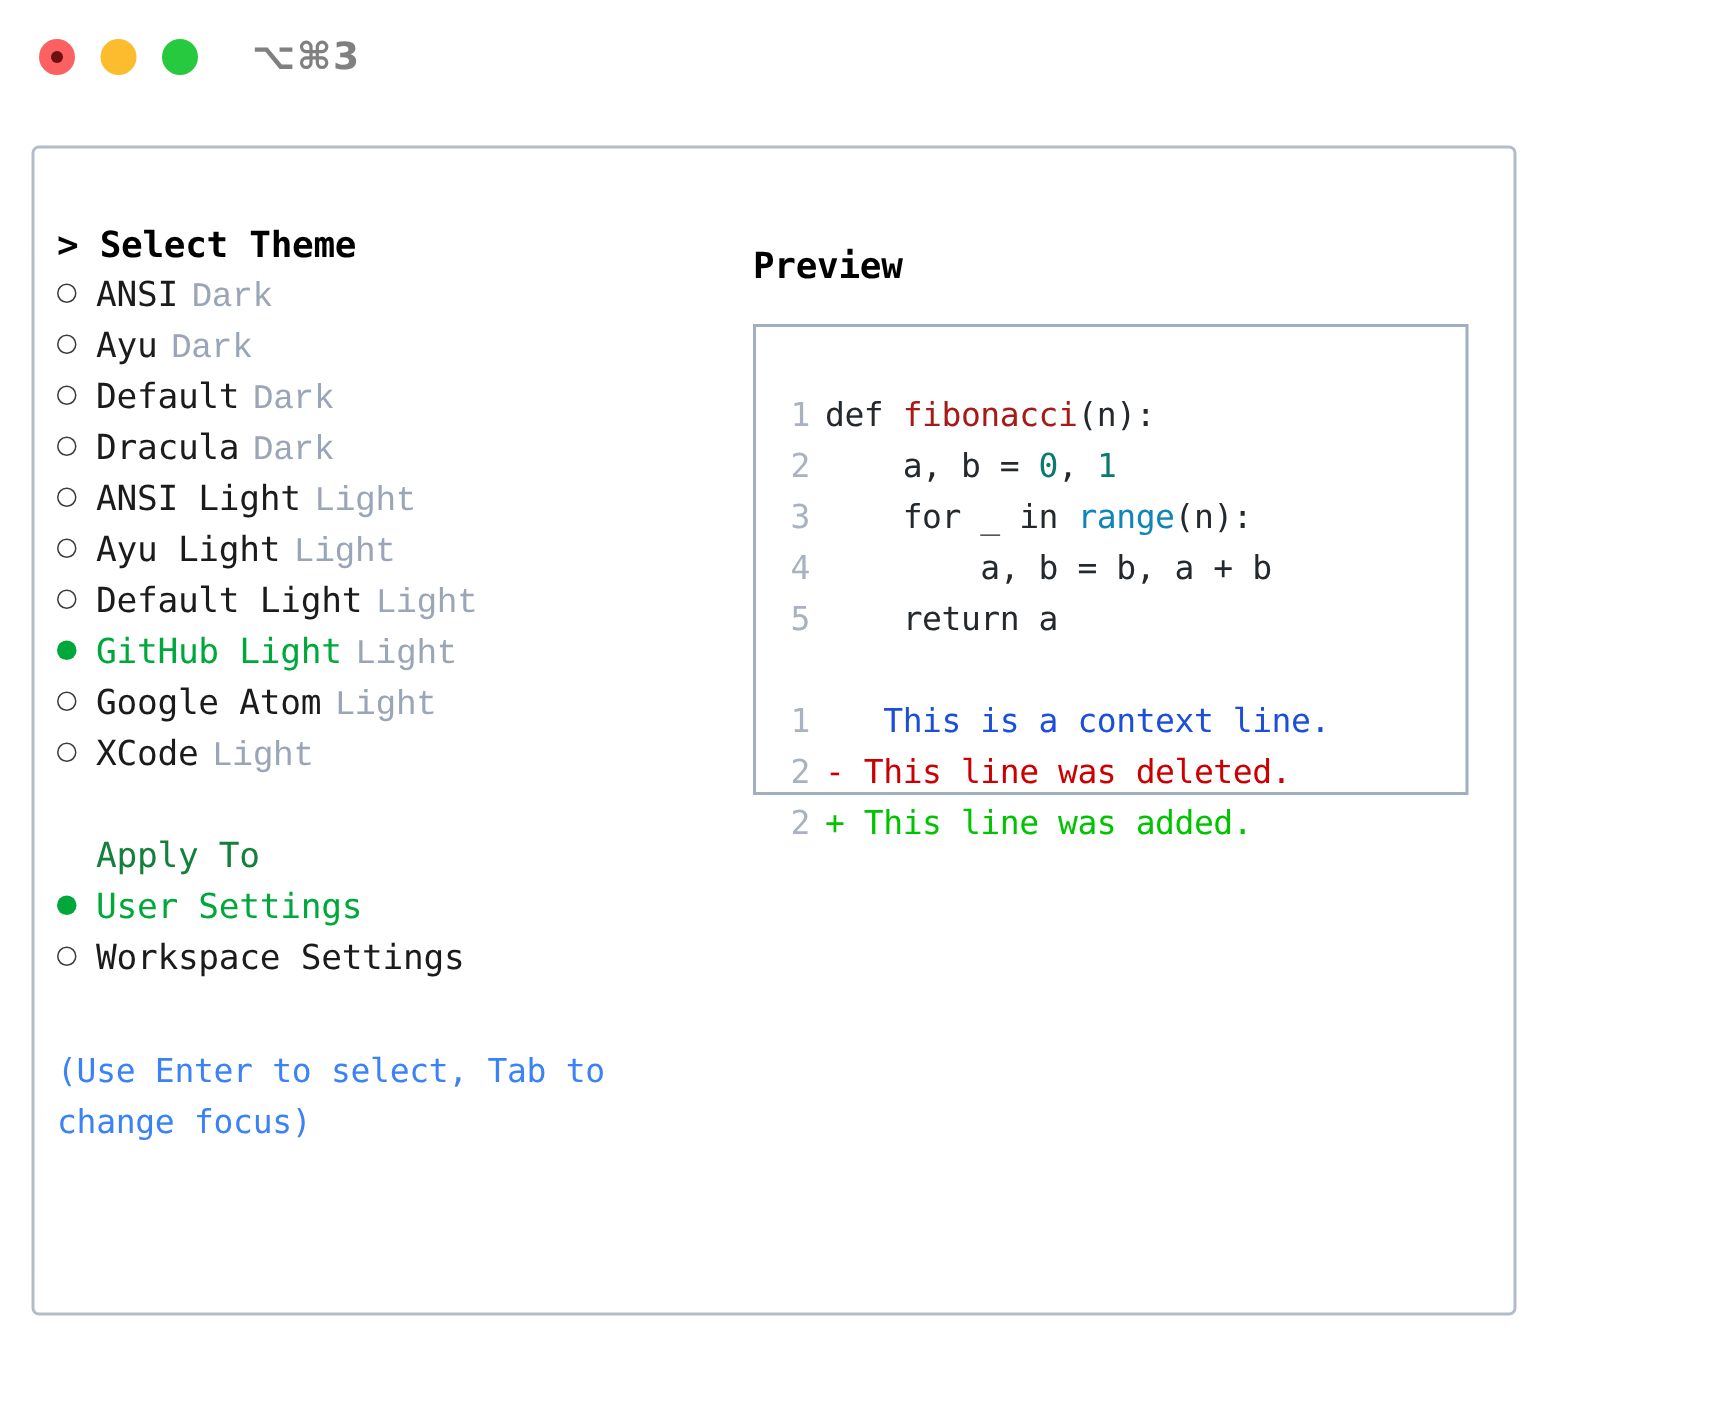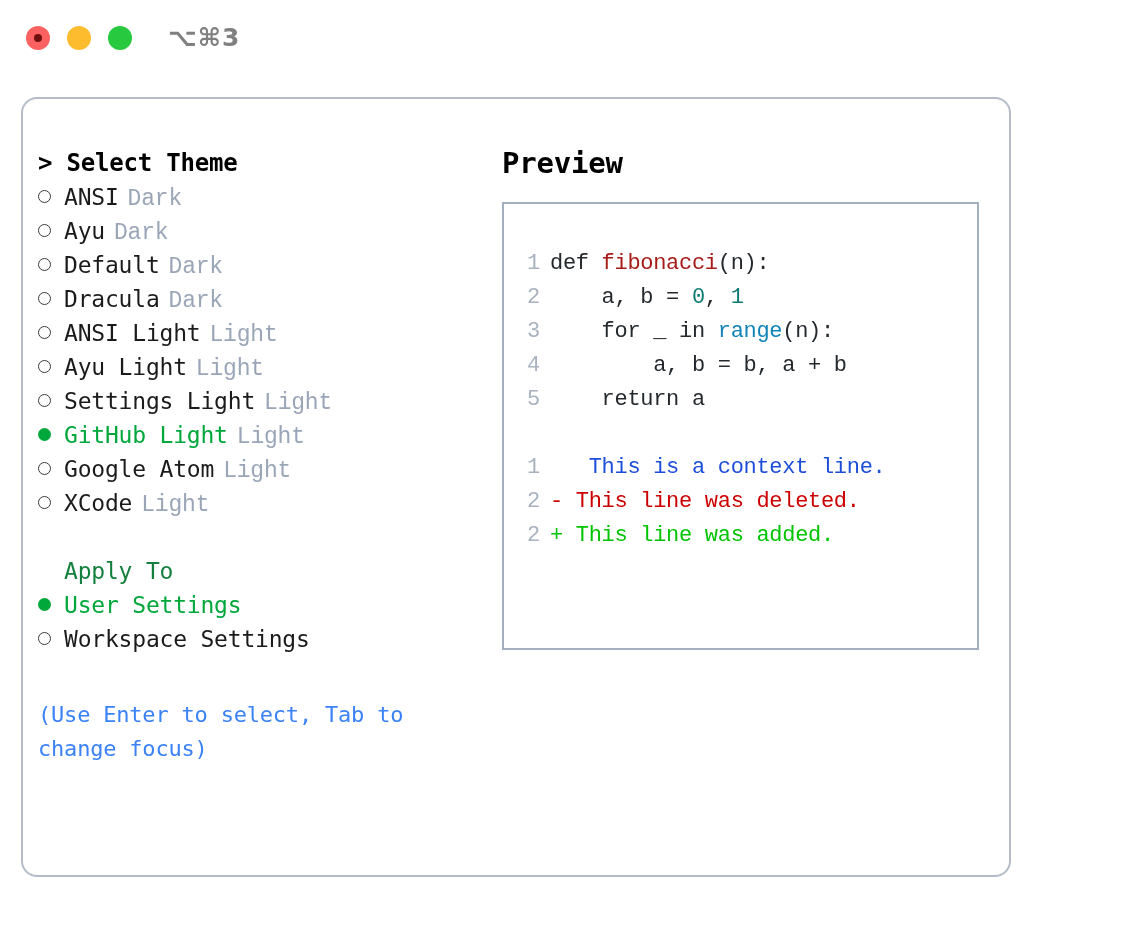--- a/index.html
+++ b/index.html
@@ -69,21 +69,21 @@
   }
 
   
   .panel {
     position: absolute;
     left: 21px;
     top: 97px;
     width: 990px;
     height: 780px;
     border: 2px solid #b4bcca;
-    border-radius: 16px;
+    border-radius: 5px;
     box-sizing: border-box;
     background: #ffffff;
   }
 
   .columns {
     position: absolute;
     left: 0; top: 0;
     width: 100%;
     height: 100%;
   }
@@ -152,35 +152,35 @@
   }
 
   
   .right-col {
     position: absolute;
     left: 479px;
     top: 47px;
     width: 490px;
   }
   .preview-title {
-    font-size: 29px;
+    font-size: 24px;
     font-weight: 700;
     color: #000000;
     line-height: 34px;
     letter-spacing: -0.2px;
+    margin-top: 14px;
   }
   .preview-box {
     margin-top: 22px;
     width: 477px;
-    height: 448px;
+    height: 314px;
     border: 2px solid #a3aebf;
     box-sizing: border-box;
     background: #ffffff;
     position: relative;
-    font-family: Liberation Mono, monospace;
   }
   .code {
     position: absolute;
     left: 14px;
     top: 43px;
     font-size: 22px;
     line-height: 34px;
     white-space: pre;
     letter-spacing: -0.3px;
   }
@@ -222,21 +222,21 @@
 
         <div class="row heading">&gt; Select Theme</div>
 
         <div id="theme-items">
             <div class="row"><span class="marker"><span class="bullet-ring"></span></span><span class="item-label">ANSI</span><span class="item-tag">Dark</span></div>
             <div class="row"><span class="marker"><span class="bullet-ring"></span></span><span class="item-label">Ayu</span><span class="item-tag">Dark</span></div>
             <div class="row"><span class="marker"><span class="bullet-ring"></span></span><span class="item-label">Default</span><span class="item-tag">Dark</span></div>
             <div class="row"><span class="marker"><span class="bullet-ring"></span></span><span class="item-label">Dracula</span><span class="item-tag">Dark</span></div>
             <div class="row"><span class="marker"><span class="bullet-ring"></span></span><span class="item-label">ANSI Light</span><span class="item-tag">Light</span></div>
             <div class="row"><span class="marker"><span class="bullet-ring"></span></span><span class="item-label">Ayu Light</span><span class="item-tag">Light</span></div>
-            <div class="row"><span class="marker"><span class="bullet-ring"></span></span><span class="item-label">Settings Light</span><span class="item-tag">Light</span></div>
+            <div class="row"><span class="marker"><span class="bullet-ring"></span></span><span class="item-label">Default Light</span><span class="item-tag">Light</span></div>
             <div class="row"><span class="marker"><span class="bullet-filled"></span></span><span class="item-label selected">GitHub Light</span><span class="item-tag">Light</span></div>
             <div class="row"><span class="marker"><span class="bullet-ring"></span></span><span class="item-label">Google Atom</span><span class="item-tag">Light</span></div>
             <div class="row"><span class="marker"><span class="bullet-ring"></span></span><span class="item-label">XCode</span><span class="item-tag">Light</span></div>
           </div>
 
         <div class="spacer-row"></div>
 
         <div class="row section-head">
           <span class="marker"></span><span>Apply To</span>
         </div>

